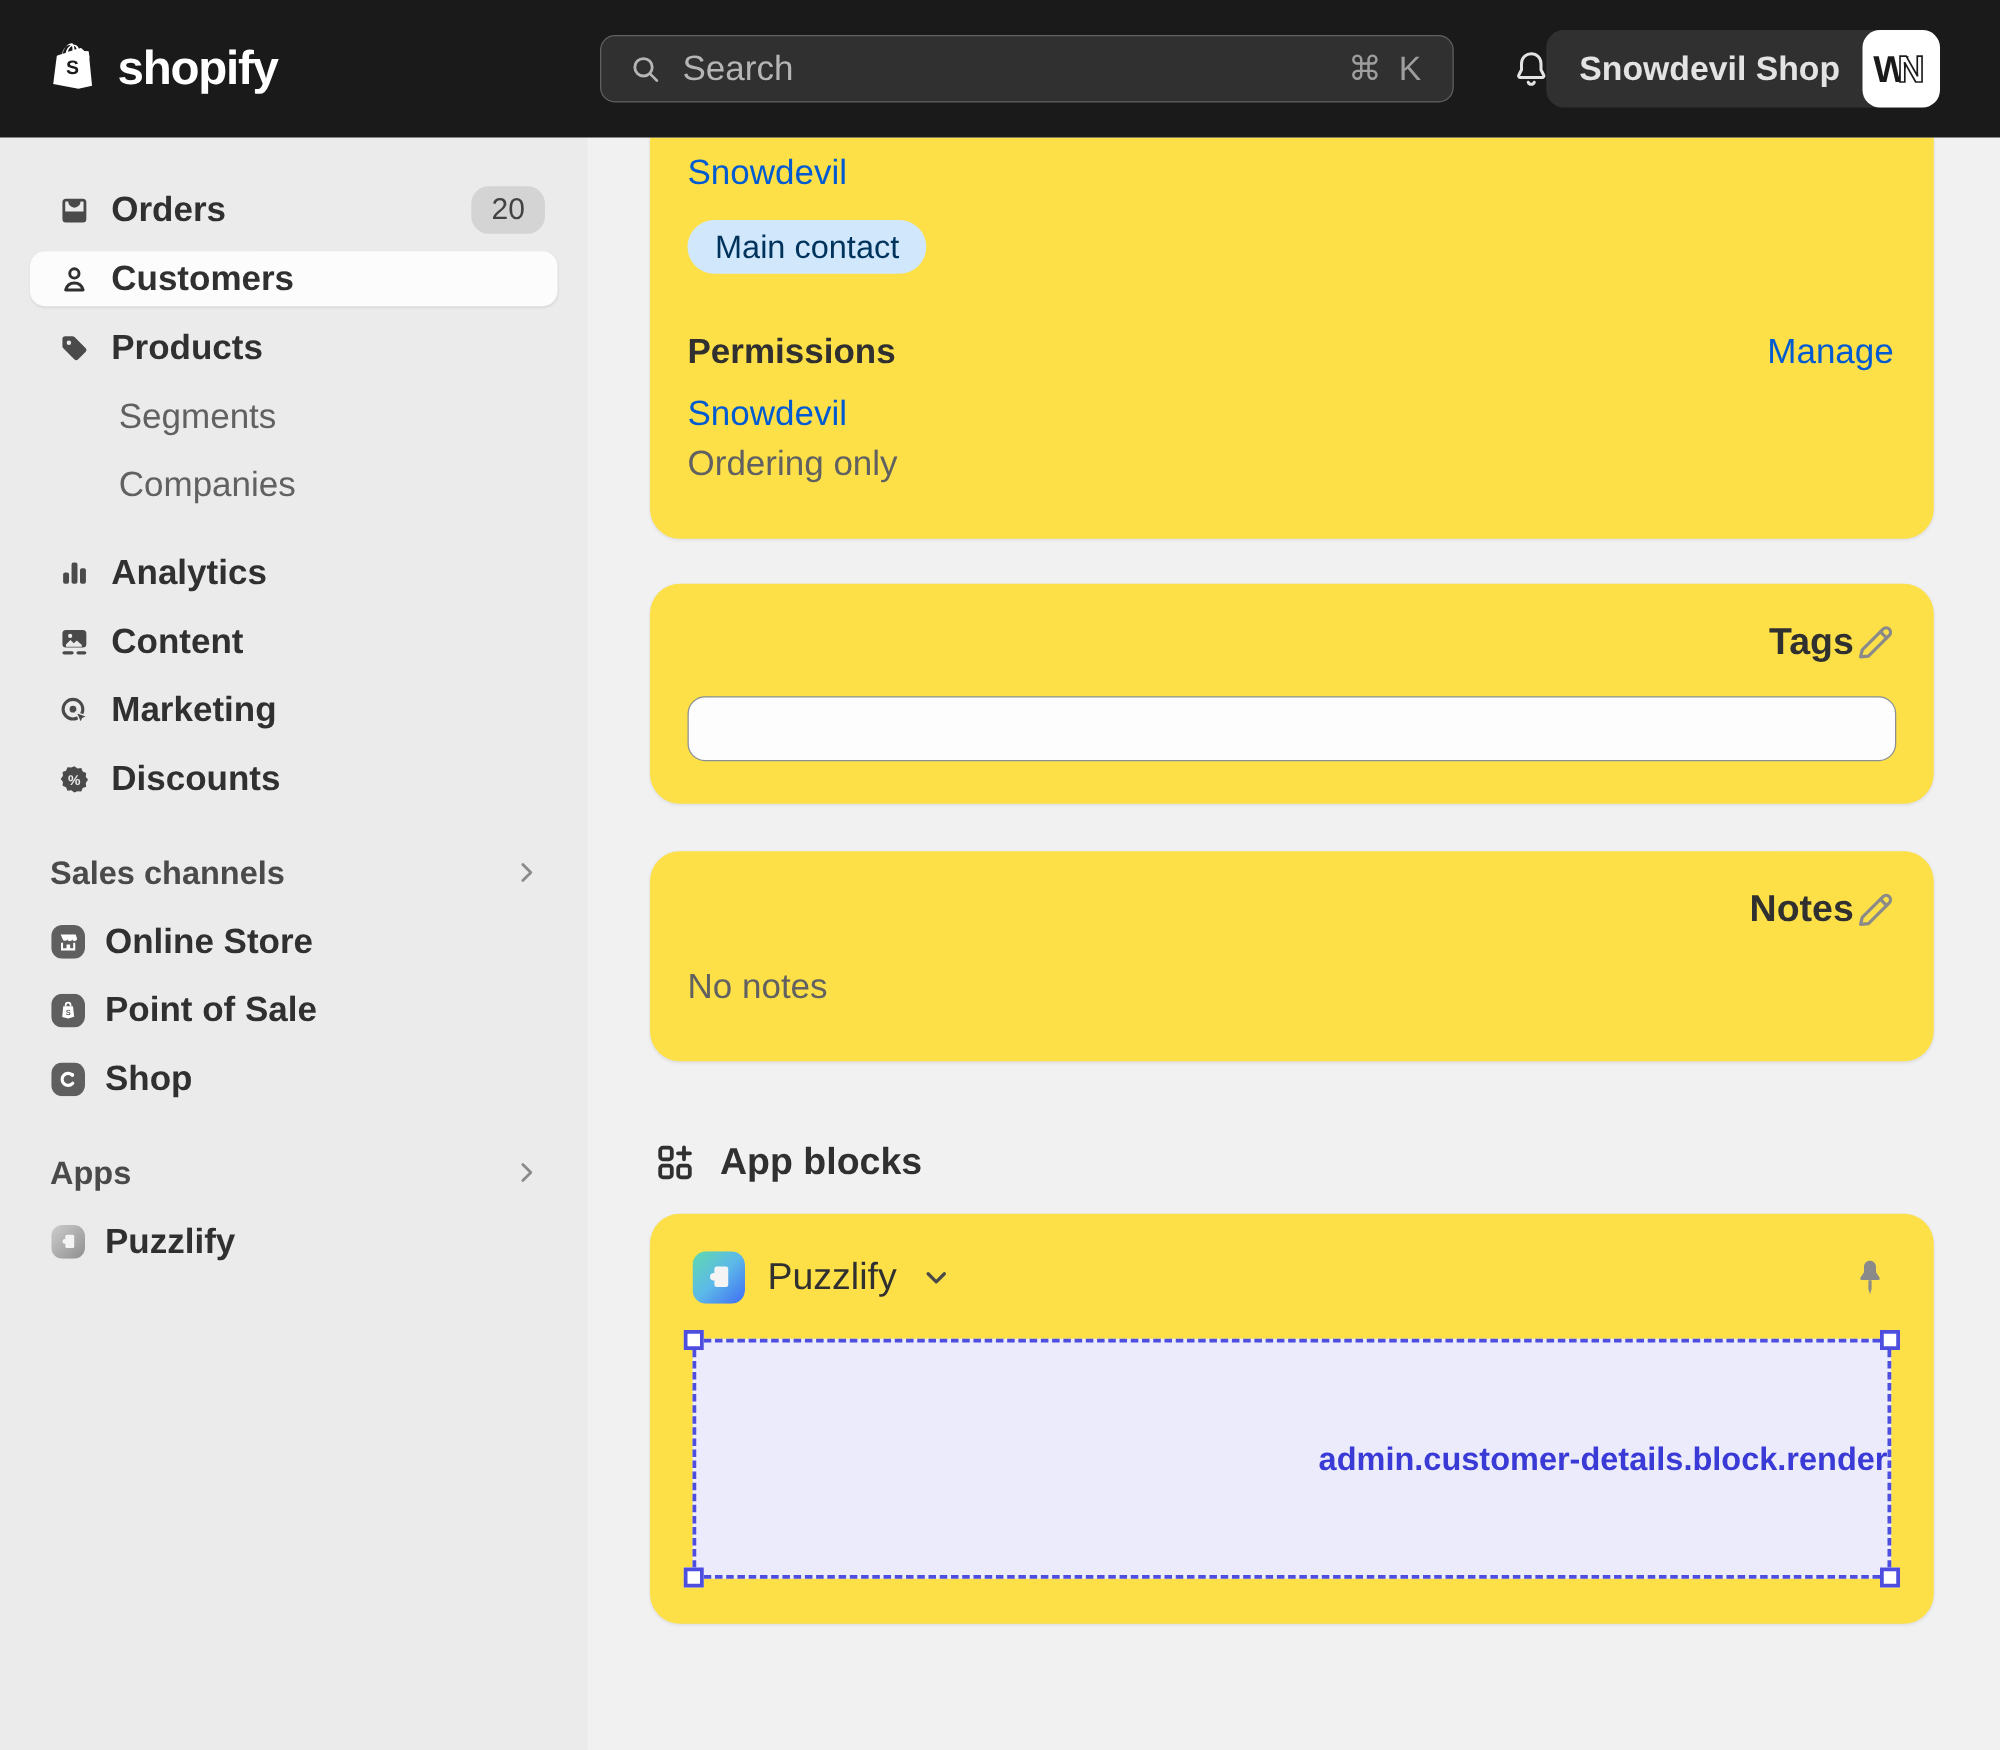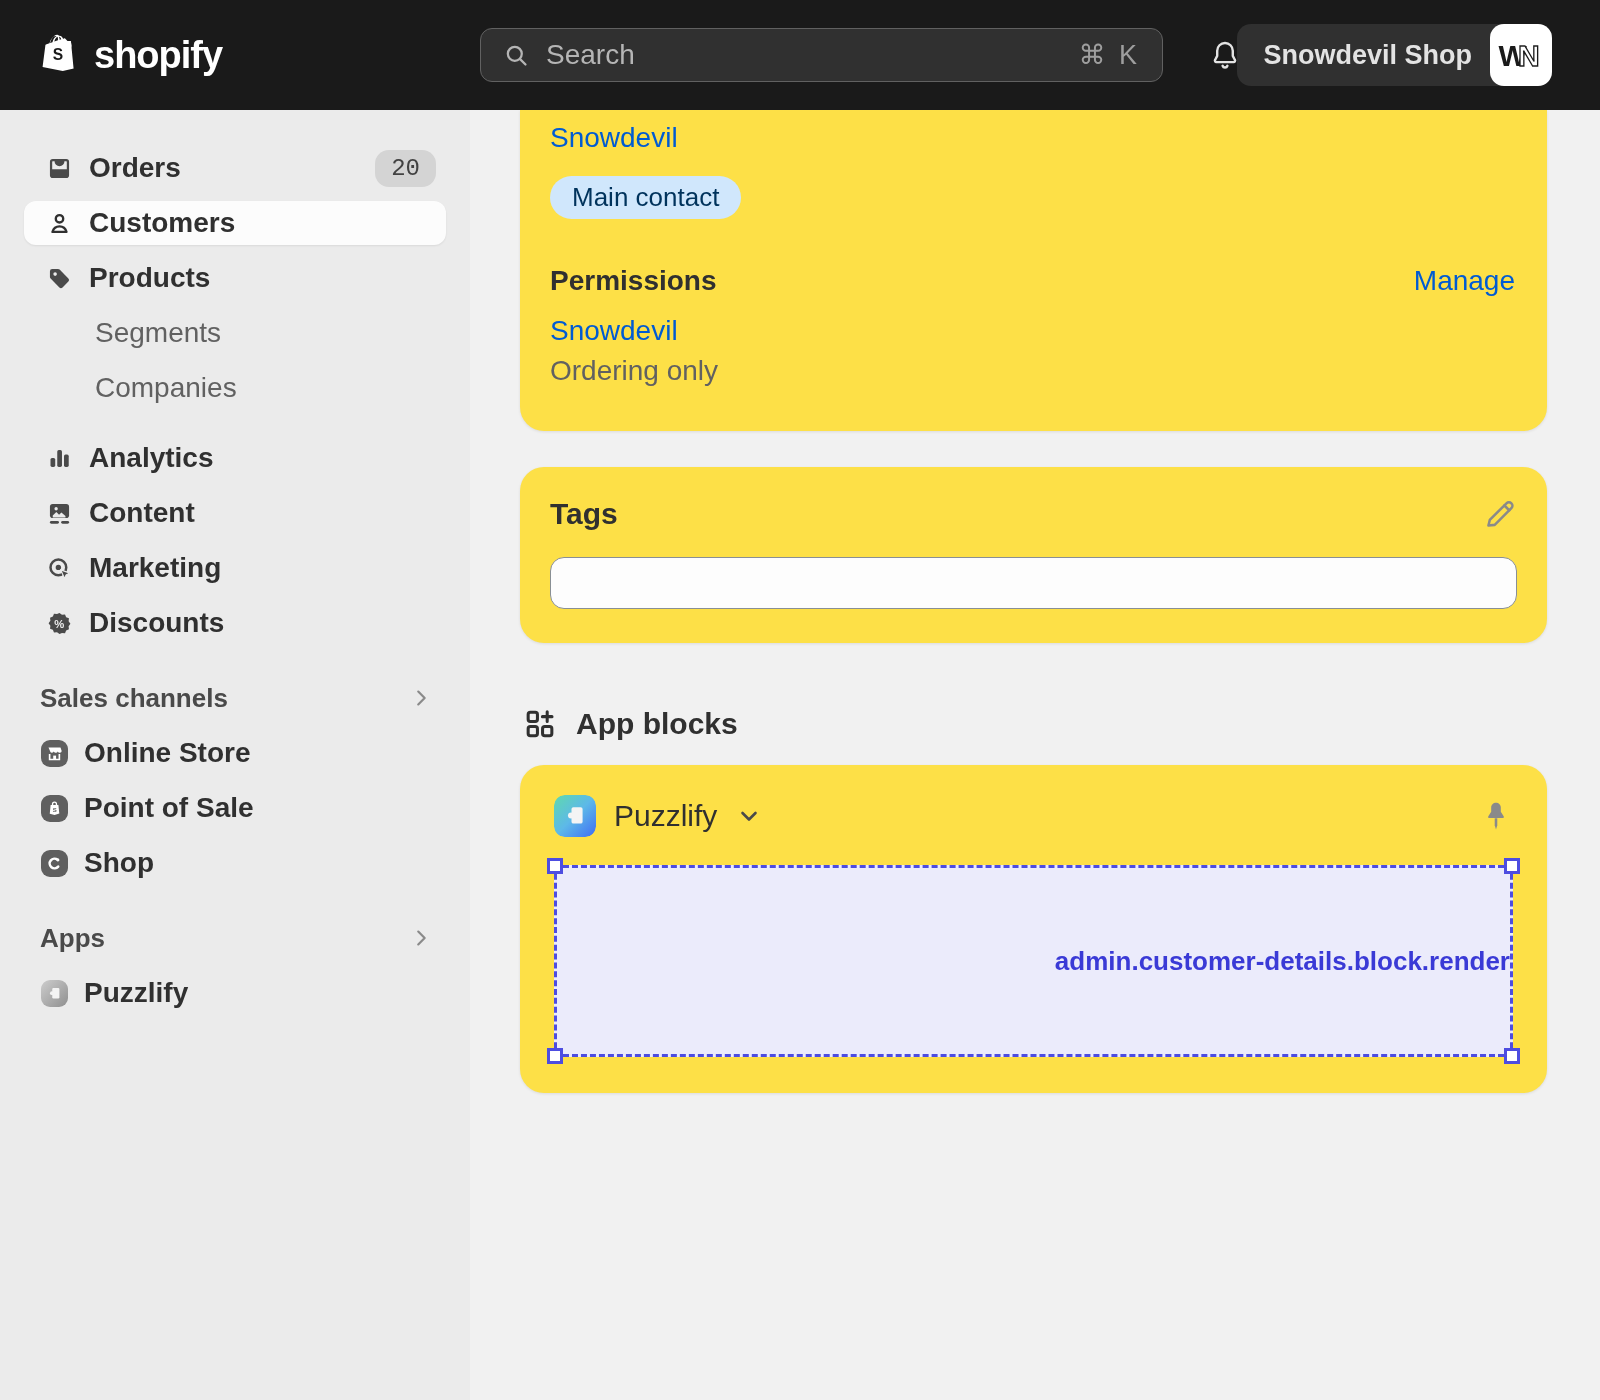--- a/index.html
+++ b/index.html
@@ -77,21 +77,21 @@
   .company-card { padding:12px 32px 44px 30px; }
   .badge-info {
     display:inline-block; margin-top:22px;
     background:#d0e7fc; color:#00335c;
     font-size:26px; padding:6px 22px; border-radius:22px;
   }
   .perm-row { margin-top:46px; display:flex; justify-content:space-between; align-items:center; }
   .h-bold { font-size:28px; font-weight:700; color:#303030; }
   .muted { color:#616161; font-size:28px; }
   .tags-card { margin-top:36px; padding:30px 30px 34px 30px; }
-  .card-head { display:flex; justify-content:space-between; align-items:center; }
+  .card-head { display:flex; justify-content:flex-end; align-items:center; }
   .card-title { font-size:30px; font-weight:700; color:#303030; }
   .pencil { width:34px; height:34px; cursor:pointer; }
   .tags-input {
     margin-top:26px; width:100%; height:52px;
     border:1px solid #898f94; border-radius:14px; background:#fdfdfd;
     font-size:26px; padding:0 18px; outline:none;
   }
   .notes-card { margin-top:38px; padding:30px 30px 44px 30px; }
   .notes-empty { margin-top:28px; }
   .appblocks-head {
@@ -112,21 +112,21 @@
   .handle {
     position:absolute; width:16px; height:16px;
     background:#fff; border:3px solid #4d4de0;
   }
   .handle.tl { left:-10px; top:-10px; }
   .handle.tr { right:-10px; top:-10px; }
   .handle.bl { left:-10px; bottom:-10px; }
   .handle.br { right:-10px; bottom:-10px; }
   .badge-count {
     margin-left:auto; background:#d4d4d4; color:#424242;
-    font-size:24px; font-weight:500; border-radius:14px; padding:5px 16px;font-family:Liberation Mono, monospace;
+    font-size:24px; font-weight:500; border-radius:14px; padding:5px 16px;
   }
 </style>
 </head>
 <body>
 
 <header class="topbar">
   <div class="brand">
     <svg width="44" height="48" viewBox="0 0 24 26">
       <path fill="#fff" d="M16.9 5.6c0-.1-.1-.2-.2-.2l-1.7-.1-1.3-1.3c-.1-.1-.4-.1-.5 0l-.6.2c-.3-.9-.9-1.7-2-1.7h-.2c-.3-.4-.7-.6-1-.6C7.1 2 5.9 5 5.5 6.5l-1.9.6c-.6.2-.6.2-.7.8L1.4 19.6l11 2.1 6-1.3S16.9 5.7 16.9 5.6zM11.6 4.4l-.9.3c0-.5-.1-1.2-.3-1.7.7.1 1 .8 1.2 1.4zM9.8 5l-2 .6C8.2 4.1 9 3.4 9.6 3.1c.2.5.2 1.2.2 1.9zM8.6 2.6c.1 0 .2.1.4.2-.9.4-1.8 1.4-2.2 3.3l-1.6.5C5.6 5.1 6.7 2.6 8.6 2.6z"></path>
       <path fill="#fff" d="M16.7 5.4l-1.5-.1s-1 9.8-1.1 10.5c0 0 0 .1.1.1l3.2-7.9-.7-2.6z" opacity=".55"></path>
@@ -316,20 +316,30 @@
       <div class="card-head">
         <span class="card-title">Tags</span>
         <svg class="pencil" viewBox="0 0 20 20" fill="none" stroke="#8a8a8a" stroke-width="1.5" stroke-linejoin="round" stroke-linecap="round">
           <path d="M3.2 16.8l.8-3.3L13.8 3.7a2.05 2.05 0 0 1 2.9 2.9L6.9 16.4l-3.7.4z"></path>
           <path d="M12.6 5l2.8 2.8"></path>
         </svg>
       </div>
       <input class="tags-input" value="" style="">
     </section>
 
+    <section class="card notes-card">
+      <div class="card-head">
+        <span class="card-title">Notes</span>
+        <svg class="pencil" viewBox="0 0 20 20" fill="none" stroke="#8a8a8a" stroke-width="1.5" stroke-linejoin="round" stroke-linecap="round">
+          <path d="M3.2 16.8l.8-3.3L13.8 3.7a2.05 2.05 0 0 1 2.9 2.9L6.9 16.4l-3.7.4z"></path>
+          <path d="M12.6 5l2.8 2.8"></path>
+        </svg>
+      </div>
+      <div class="muted notes-empty">No notes</div>
+    </section>
 
     <div class="appblocks-head">
       <svg class="ic" viewBox="0 0 20 20" fill="none" stroke="#303030" stroke-width="1.9" stroke-linecap="round" stroke-linejoin="round">
         <rect x="2.6" y="2.6" width="5.8" height="5.8" rx="1.4"></rect>
         <rect x="2.6" y="11.6" width="5.8" height="5.8" rx="1.4"></rect>
         <rect x="11.6" y="11.6" width="5.8" height="5.8" rx="1.4"></rect>
         <path d="M14.5 2.4v6M11.5 5.4h6"></path>
       </svg>
       <span class="card-title">App blocks</span>
     </div>

